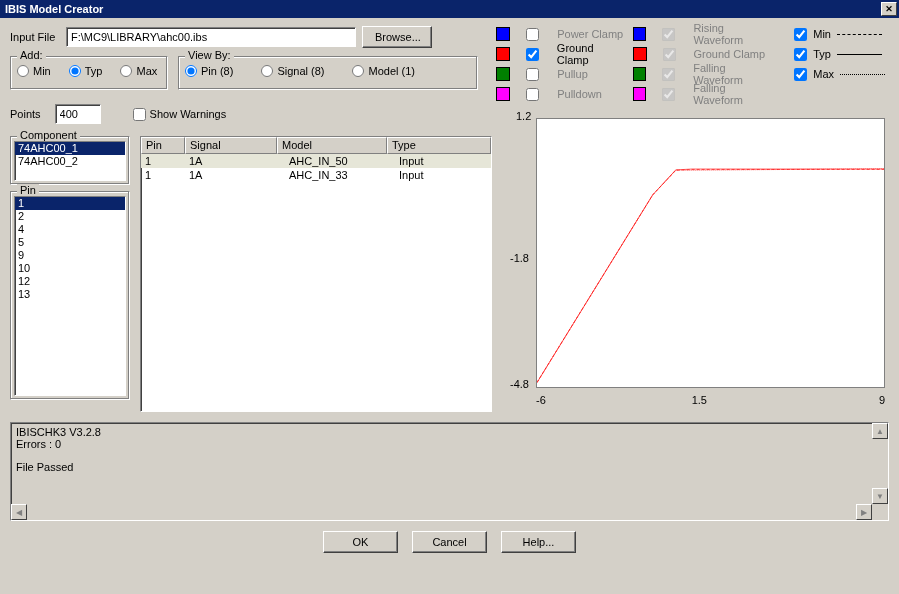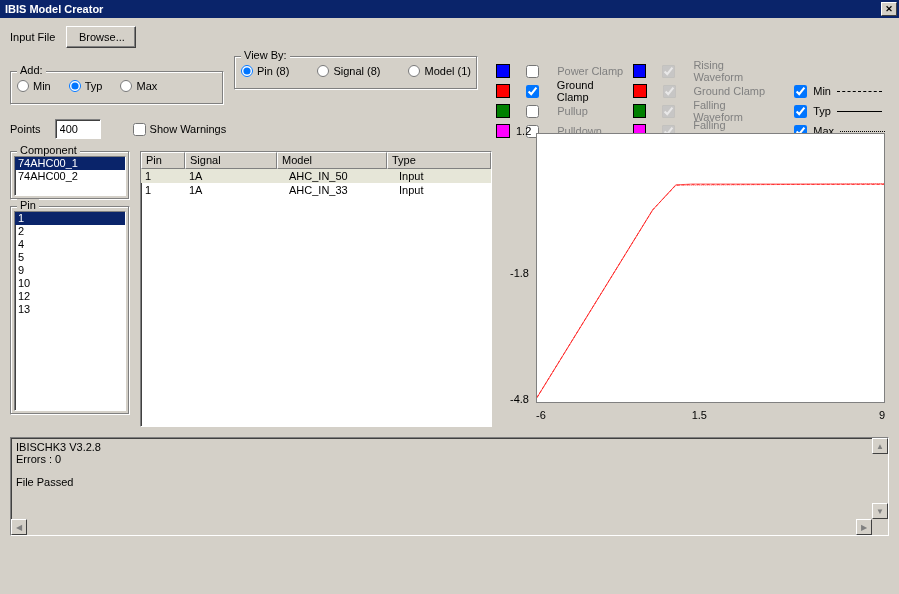--- a/index.html
+++ b/index.html
@@ -49,29 +49,30 @@
 </head>
 <body>
 
 <div class="titlebar">
   <span class="titlebar-text">IBIS Model Creator</span>
   <div class="titlebar-btn">✕</div>
 </div>
 
 <div class="content">
 
-  <div style="display:flex; gap:18px;align-items:flex-end;">
+  <div style="display:flex; gap:18px;">
 
     <div style="width:476px;">
       <div class="row" style="margin-bottom:8px;">
         <span class="label" style="width:50px;">Input File</span>
+        <input type="text" class="field" style="width: 290px;" value="F:\MC9\LIBRARY\ahc00.ibs">
         <button class="btn" style="width:70px;">Browse...</button>
       </div>
       <div style="display:flex; gap:10px;">
-        <div class="fieldset" style="width:214px; height:34px;margin-top:15px;">
+        <div class="fieldset" style="width:158px; height:34px;">
           <span class="fieldset-legend">Add:</span>
           <div class="radio-row" style="gap:18px;">
             <label class="radio-item">
                 <input type="radio" name="add" style="">
                 <span>Min</span>
               </label>
             <label class="radio-item">
                 <input type="radio" name="add" checked="" style="">
                 <span>Typ</span>
               </label>
@@ -244,13 +245,18 @@
     <div class="scrollbar-v">
       <div class="scroll-btn">▲</div>
       <div class="scroll-btn" style="position:absolute; bottom:0;">▼</div>
     </div>
     <div class="scrollbar-h">
       <div class="scroll-btn" style="float:left;">◀</div>
       <div class="scroll-btn" style="float:right;">▶</div>
     </div>
   </div>
 
+  <div class="bottom-buttons">
+    <button class="btn">OK</button>
+    <button class="btn">Cancel</button>
+    <button class="btn">Help...</button>
+  </div>
 </div>
 
 </body></html>

